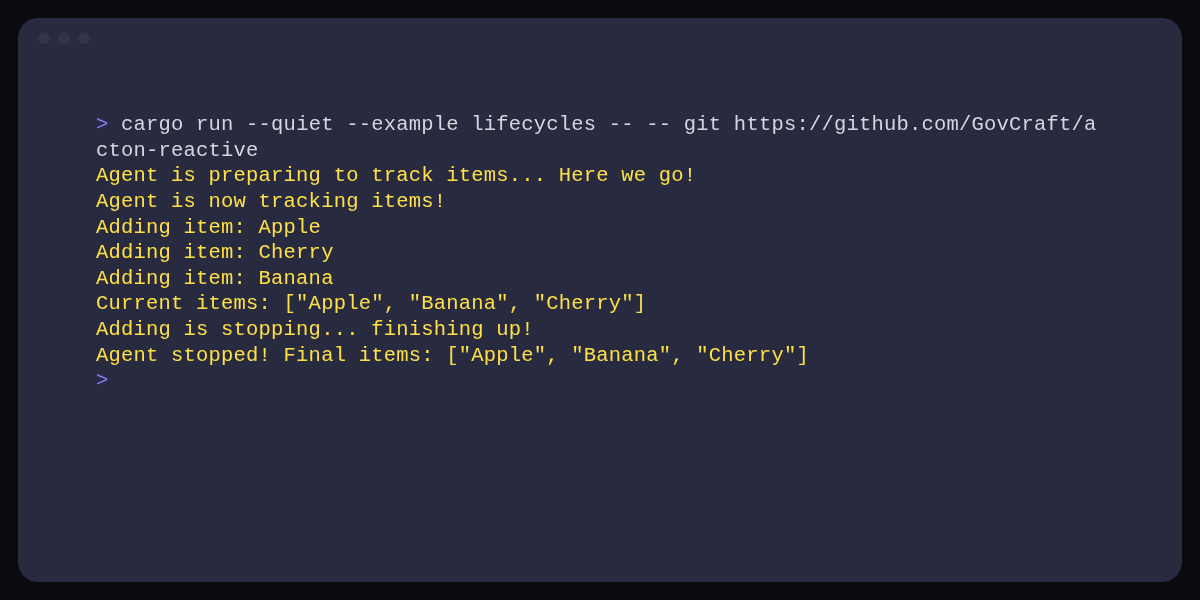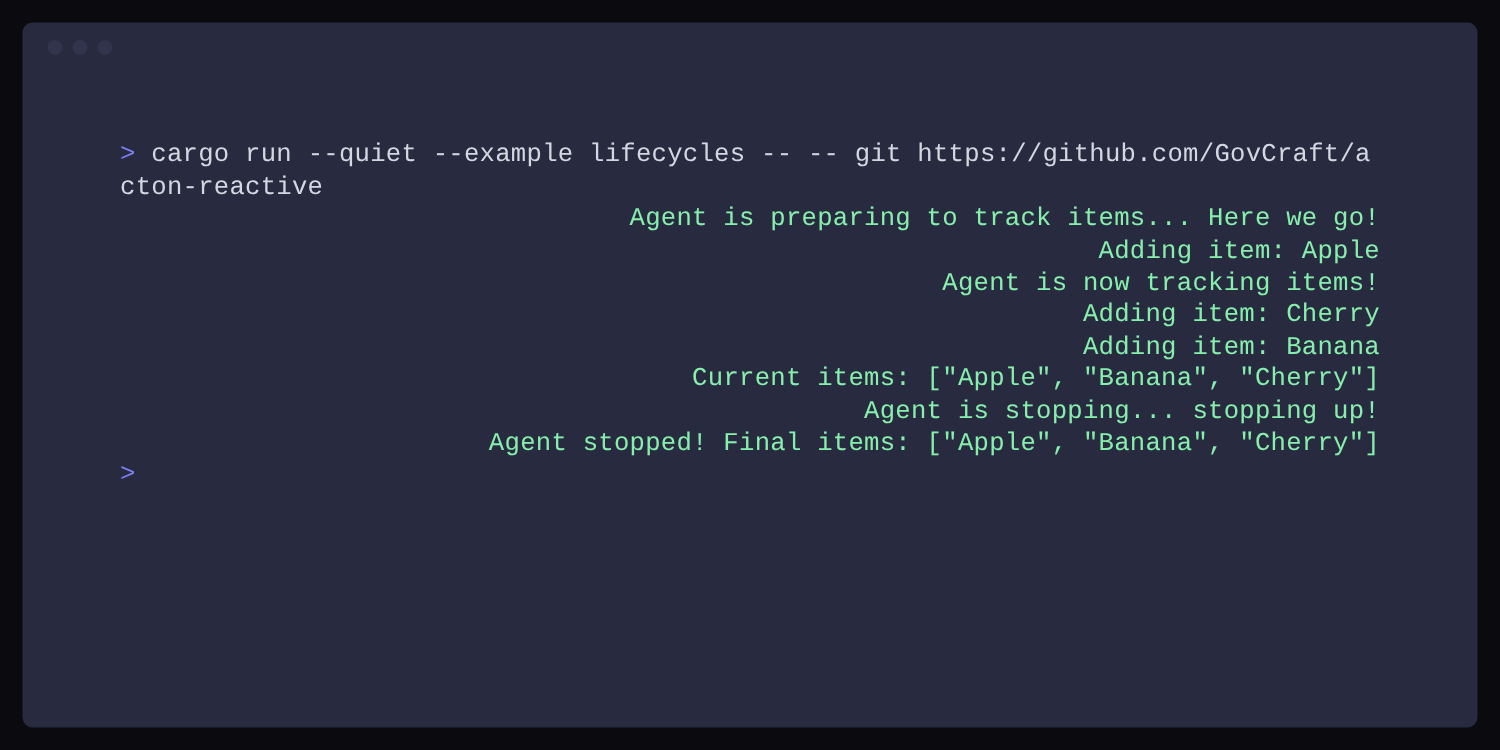--- a/index.html
+++ b/index.html
@@ -10,21 +10,21 @@
     body {
       background: #0a0a0f;
       width: 1200px;
       height: 600px;
       padding: 18px;
       font-family: "SF Mono", "Monaco", "Consolas", "Courier New", monospace;
       overflow: hidden;
     }
     .terminal-window {
       background: #282a40;
-      border-radius: 8px;
+      border-radius: 20px;
       width: 100%;
       height: 100%;
       padding: 14px 20px 20px 20px;
       display: flex;
       flex-direction: column;
     }
     .window-controls {
       display: flex;
       gap: 8px;
       margin-bottom: 8px;
@@ -45,38 +45,37 @@
     .prompt-symbol {
       color: #7c7ff5;
       font-weight: 500;
     }
     .cmd-line {
       white-space: pre-wrap;
       word-break: break-all;
     }
     .output-line {
       white-space: pre-wrap;
-      color: #86efac;
-      text-align: right;
+      color: #fde047;
     }
   </style>
 </head>
 <body>
 
 <div class="terminal-window">
   <div class="window-controls">
     <div class="window-dot"></div>
     <div class="window-dot"></div>
     <div class="window-dot"></div>
   </div>
   <div class="terminal-content">
     <div class="cmd-line"><span class="prompt-symbol">&gt;</span> <span>cargo run --quiet --example lifecycles -- -- git https://github.com/GovCraft/acton-reactive</span></div>
     <div class="output-line">Agent is preparing to track items... Here we go!</div>
+    <div class="output-line">Agent is now tracking items!</div>
     <div class="output-line">Adding item: Apple</div>
-    <div class="output-line">Agent is now tracking items!</div>
     <div class="output-line">Adding item: Cherry</div>
     <div class="output-line">Adding item: Banana</div>
     <div class="output-line">Current items: ["Apple", "Banana", "Cherry"]</div>
-    <div class="output-line">Agent is stopping... stopping up!</div>
+    <div class="output-line">Adding is stopping... finishing up!</div>
     <div class="output-line">Agent stopped! Final items: ["Apple", "Banana", "Cherry"]</div>
     <div class="cmd-line"><span class="prompt-symbol">&gt;</span></div>
   </div>
 </div>
 
 </body></html>

